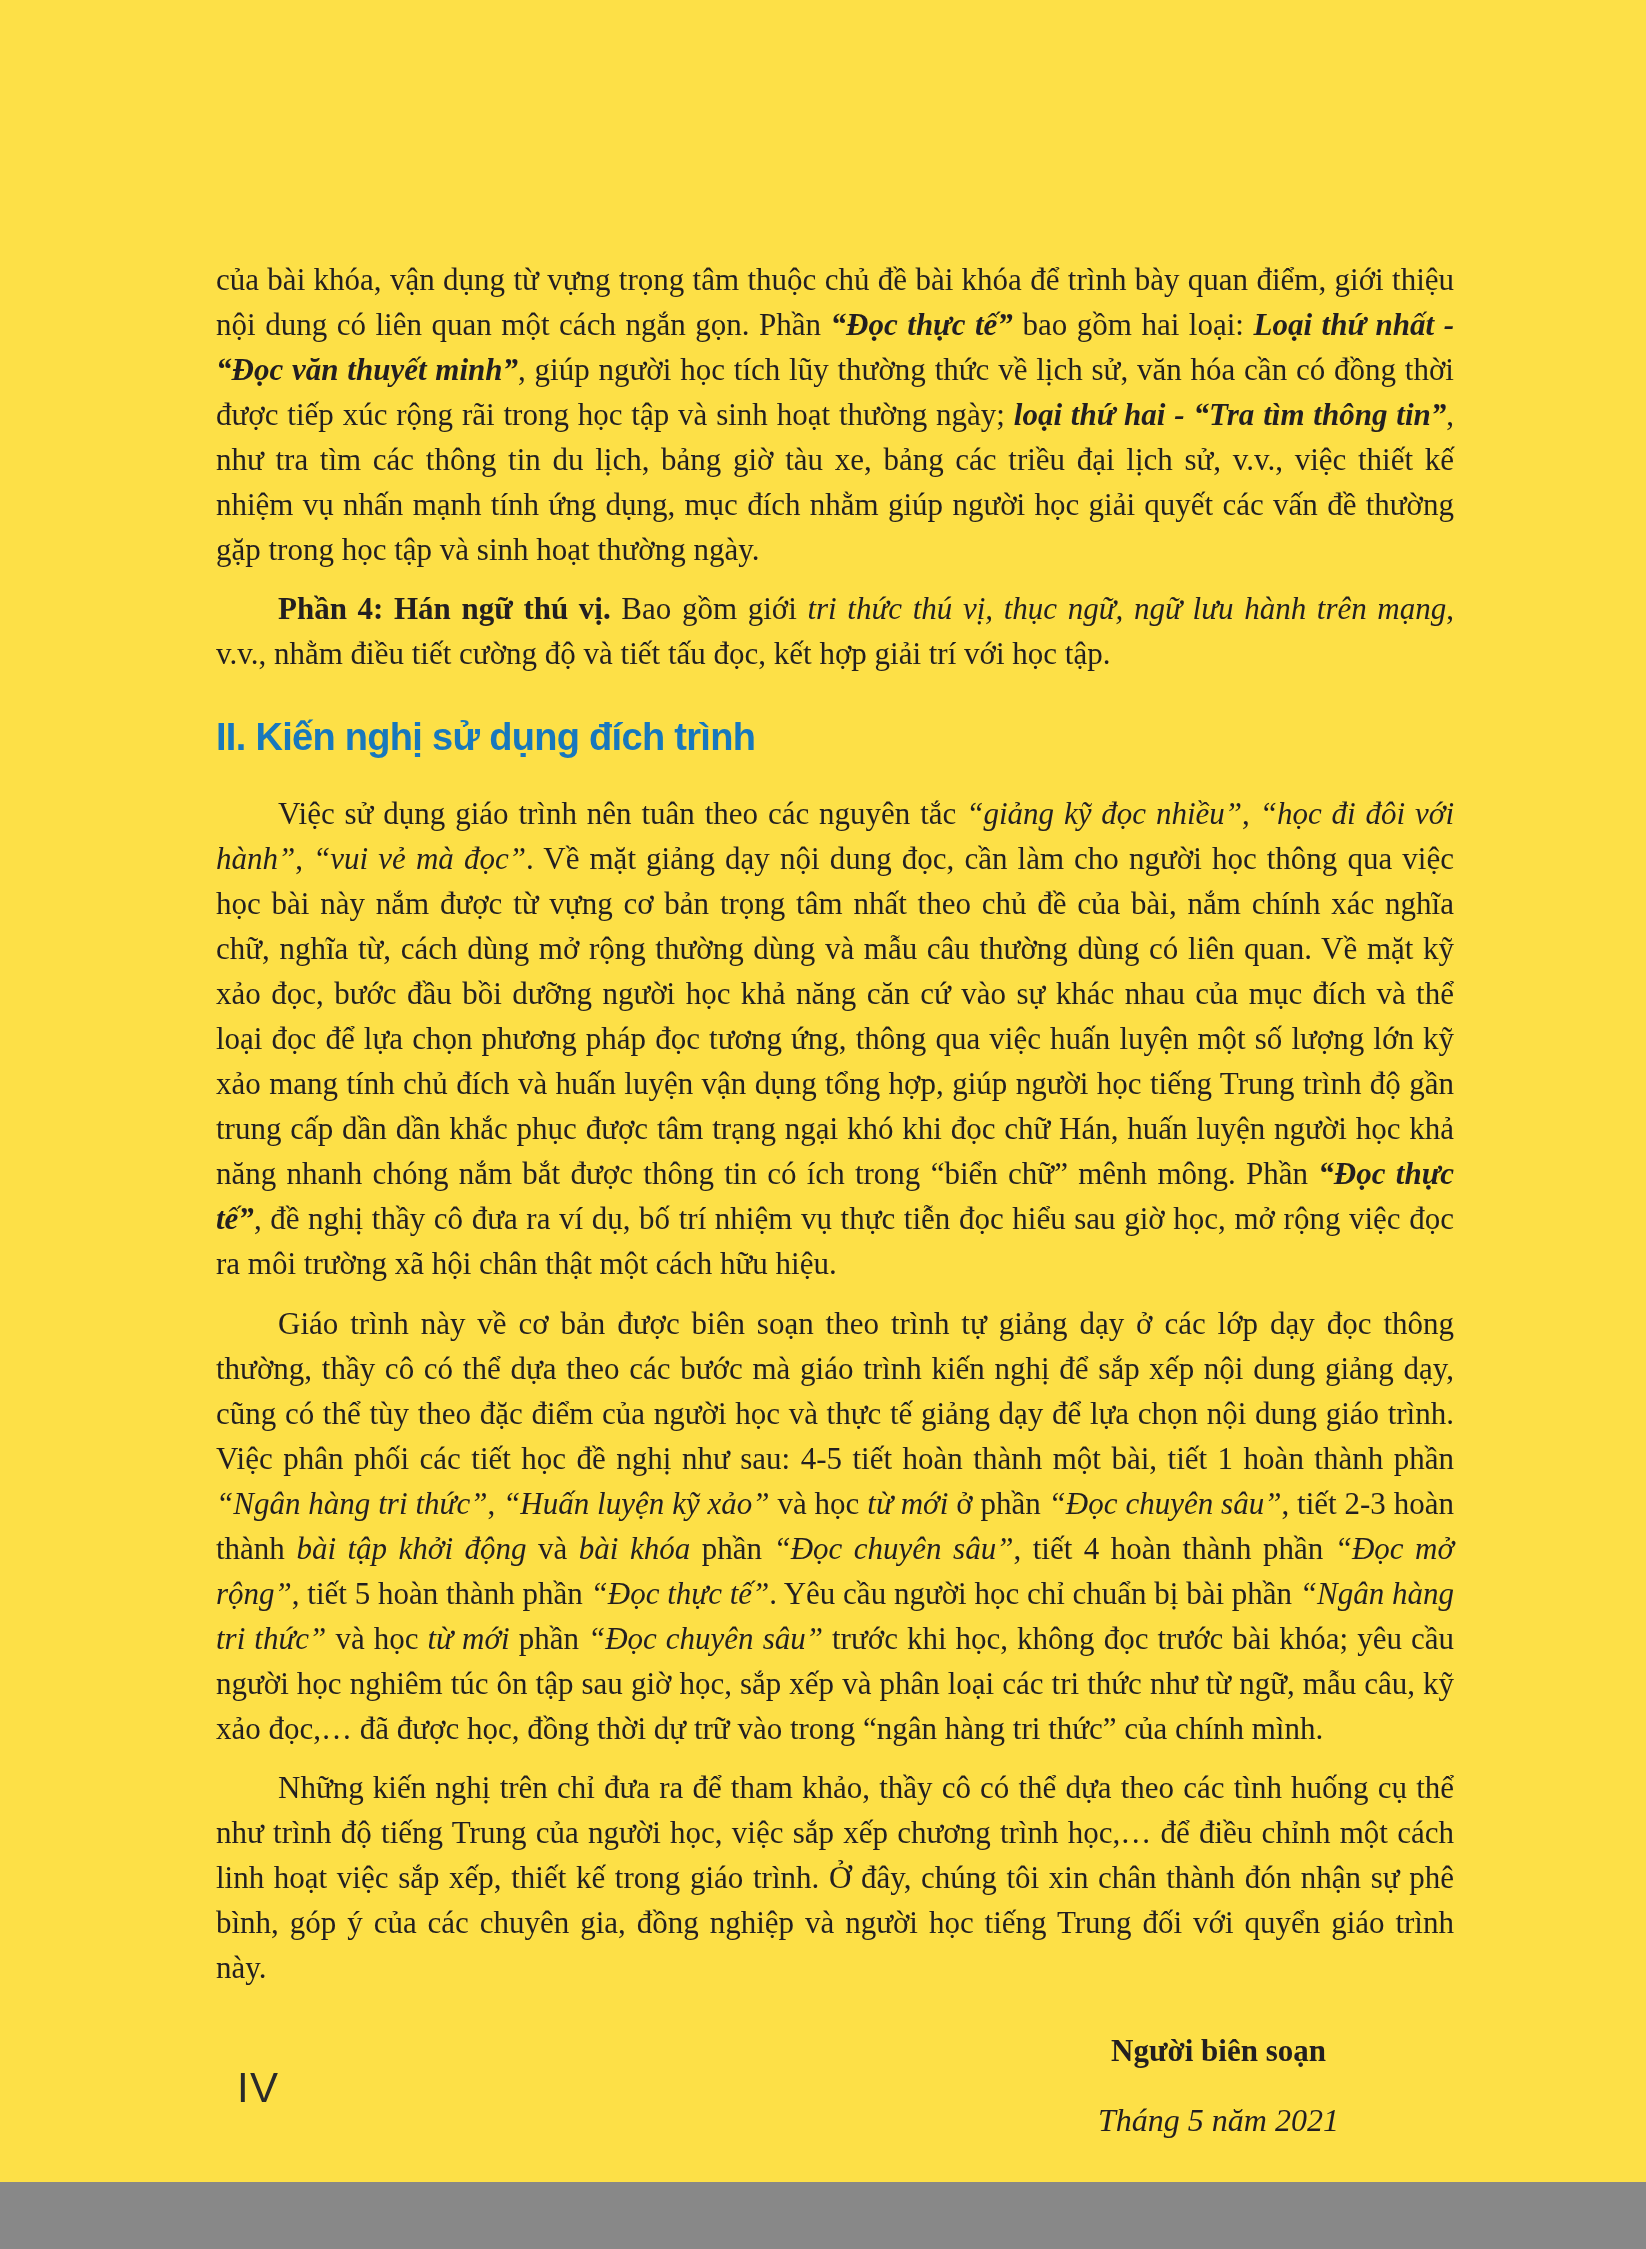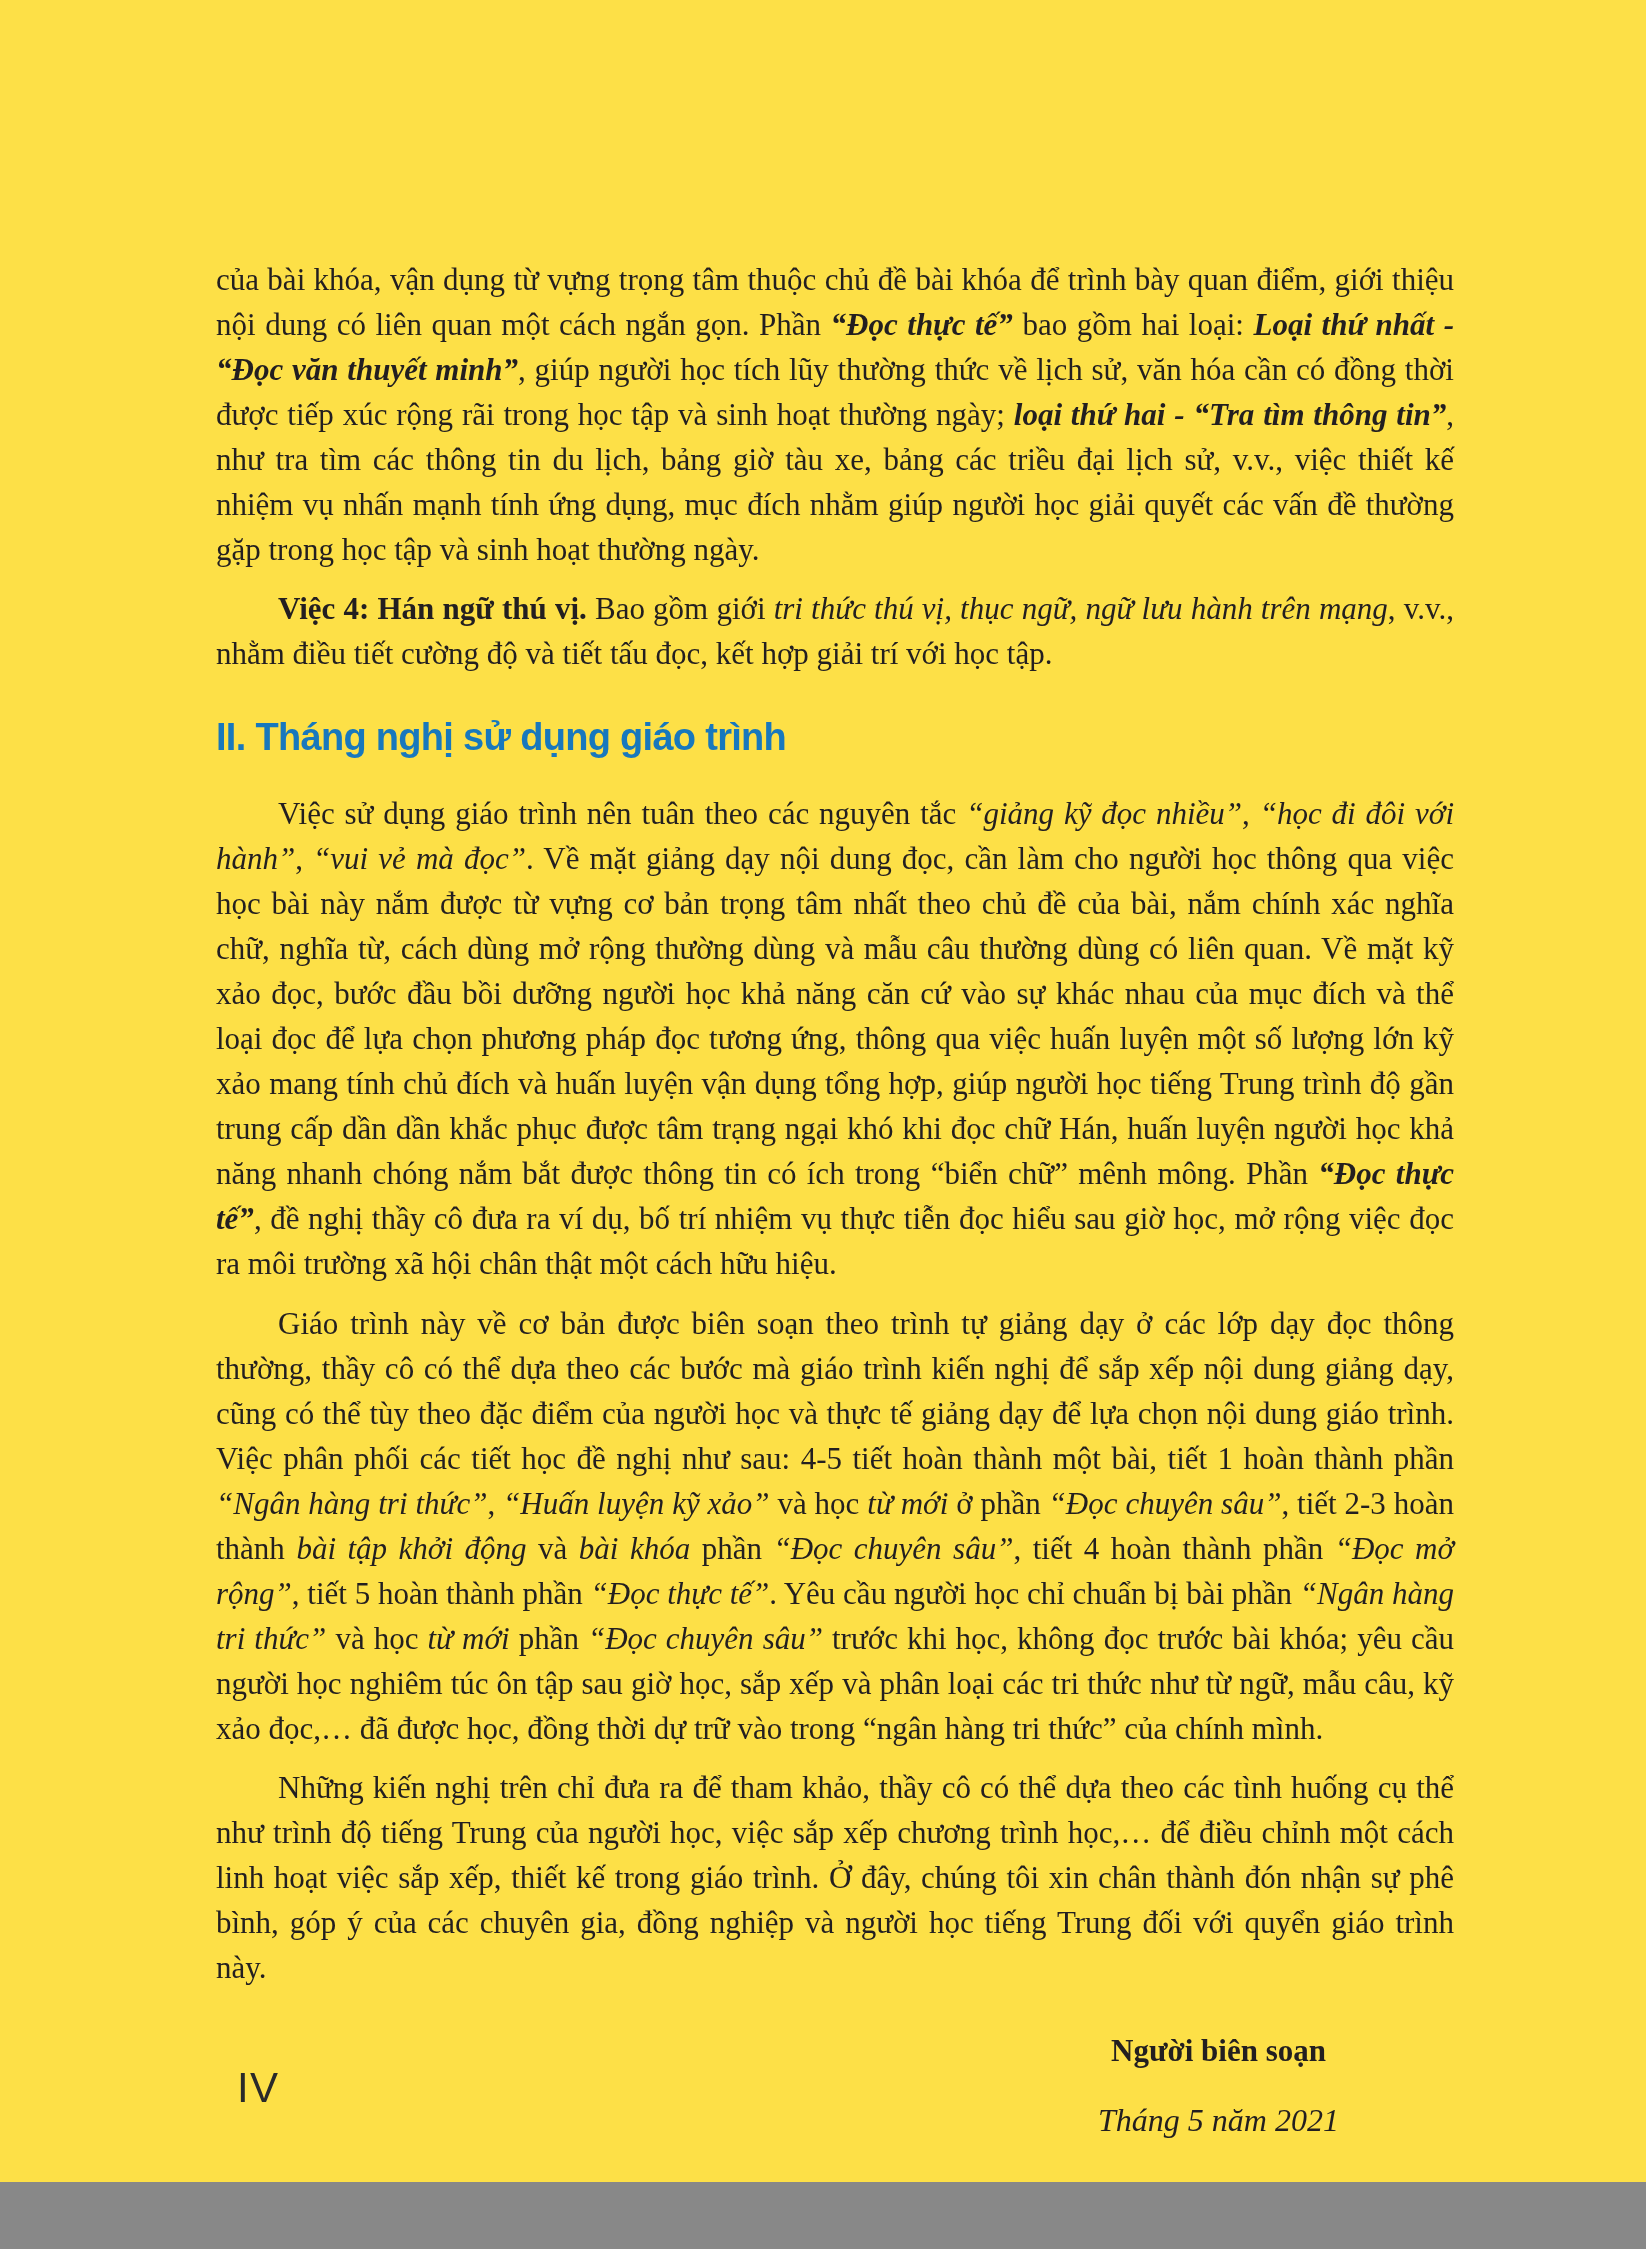--- a/index.html
+++ b/index.html
@@ -75,23 +75,23 @@
   }
 </style>
 </head>
 <body>
 
 <div class="page">
   <main class="content">
 
     <p class="body-par no-indent"><span class="s-r">của bài khóa, vận dụng từ vựng trọng tâm thuộc chủ đề bài khóa để trình bày quan điểm, giới thiệu nội dung có liên quan một cách ngắn gọn. Phần </span><span class="s-bi">“Đọc thực tế”</span><span class="s-r"> bao gồm hai loại: </span><span class="s-bi">Loại thứ nhất - “Đọc văn thuyết minh”</span><span class="s-r">, giúp người học tích lũy thường thức về lịch sử, văn hóa cần có đồng thời được tiếp xúc rộng rãi trong học tập và sinh hoạt thường ngày; </span><span class="s-bi">loại thứ hai - “Tra tìm thông tin”</span><span class="s-r">, như tra tìm các thông tin du lịch, bảng giờ tàu xe, bảng các triều đại lịch sử, v.v., việc thiết kế nhiệm vụ nhấn mạnh tính ứng dụng, mục đích nhằm giúp người học giải quyết các vấn đề thường gặp trong học tập và sinh hoạt thường ngày.</span></p>
 
-    <p class="body-par"><span class="s-b">Việc 4: Hán ngữ thú vị. </span><span class="s-r">Bao gồm giới </span><span class="s-i">tri thức thú vị, thục ngữ, ngữ lưu hành trên mạng</span><span class="s-r">, v.v., nhằm điều tiết cường độ và tiết tấu đọc, kết hợp giải trí với học tập.</span></p>
+    <p class="body-par"><span class="s-b">Phần 4: Hán ngữ thú vị. </span><span class="s-r">Bao gồm giới </span><span class="s-i">tri thức thú vị, thục ngữ, ngữ lưu hành trên mạng</span><span class="s-r">, v.v., nhằm điều tiết cường độ và tiết tấu đọc, kết hợp giải trí với học tập.</span></p>
 
-    <h2 class="section-heading">II. Tháng nghị sử dụng giáo trình</h2>
+    <h2 class="section-heading">II. Kiến nghị sử dụng đích trình</h2>
 
     <p class="body-par"><span class="s-r">Việc sử dụng giáo trình nên tuân theo các nguyên tắc </span><span class="s-i">“giảng kỹ đọc nhiều”</span><span class="s-r">, </span><span class="s-i">“học đi đôi với hành”</span><span class="s-r">, </span><span class="s-i">“vui vẻ mà đọc”</span><span class="s-r">. Về mặt giảng dạy nội dung đọc, cần làm cho người học thông qua việc học bài này nắm được từ vựng cơ bản trọng tâm nhất theo chủ đề của bài, nắm chính xác nghĩa chữ, nghĩa từ, cách dùng mở rộng thường dùng và mẫu câu thường dùng có liên quan. Về mặt kỹ xảo đọc, bước đầu bồi dưỡng người học khả năng căn cứ vào sự khác nhau của mục đích và thể loại đọc để lựa chọn phương pháp đọc tương ứng, thông qua việc huấn luyện một số lượng lớn kỹ xảo mang tính chủ đích và huấn luyện vận dụng tổng hợp, giúp người học tiếng Trung trình độ gần trung cấp dần dần khắc phục được tâm trạng ngại khó khi đọc chữ Hán, huấn luyện người học khả năng nhanh chóng nắm bắt được thông tin có ích trong “biển chữ” mênh mông. Phần </span><span class="s-bi">“Đọc thực tế”</span><span class="s-r">, đề nghị thầy cô đưa ra ví dụ, bố trí nhiệm vụ thực tiễn đọc hiểu sau giờ học, mở rộng việc đọc ra môi trường xã hội chân thật một cách hữu hiệu.</span></p>
 
     <p class="body-par"><span class="s-r">Giáo trình này về cơ bản được biên soạn theo trình tự giảng dạy ở các lớp dạy đọc thông thường, thầy cô có thể dựa theo các bước mà giáo trình kiến nghị để sắp xếp nội dung giảng dạy, cũng có thể tùy theo đặc điểm của người học và thực tế giảng dạy để lựa chọn nội dung giáo trình. Việc phân phối các tiết học đề nghị như sau: 4-5 tiết hoàn thành một bài, tiết 1 hoàn thành phần </span><span class="s-i">“Ngân hàng tri thức”</span><span class="s-r">, </span><span class="s-i">“Huấn luyện kỹ xảo”</span><span class="s-r"> và học </span><span class="s-i">từ mới</span><span class="s-r"> ở phần </span><span class="s-i">“Đọc chuyên sâu”</span><span class="s-r">, tiết 2-3 hoàn thành </span><span class="s-i">bài tập khởi động</span><span class="s-r"> và </span><span class="s-i">bài khóa</span><span class="s-r"> phần </span><span class="s-i">“Đọc chuyên sâu”</span><span class="s-r">, tiết 4 hoàn thành phần </span><span class="s-i">“Đọc mở rộng”</span><span class="s-r">, tiết 5 hoàn thành phần </span><span class="s-i">“Đọc thực tế”</span><span class="s-r">. Yêu cầu người học chỉ chuẩn bị bài phần </span><span class="s-i">“Ngân hàng tri thức”</span><span class="s-r"> và học </span><span class="s-i">từ mới</span><span class="s-r"> phần </span><span class="s-i">“Đọc chuyên sâu”</span><span class="s-r"> trước khi học, không đọc trước bài khóa; yêu cầu người học nghiêm túc ôn tập sau giờ học, sắp xếp và phân loại các tri thức như từ ngữ, mẫu câu, kỹ xảo đọc,… đã được học, đồng thời dự trữ vào trong “ngân hàng tri thức” của chính mình.</span></p>
 
     <p class="body-par"><span class="s-r">Những kiến nghị trên chỉ đưa ra để tham khảo, thầy cô có thể dựa theo các tình huống cụ thể như trình độ tiếng Trung của người học, việc sắp xếp chương trình học,… để điều chỉnh một cách linh hoạt việc sắp xếp, thiết kế trong giáo trình. Ở đây, chúng tôi xin chân thành đón nhận sự phê bình, góp ý của các chuyên gia, đồng nghiệp và người học tiếng Trung đối với quyển giáo trình này.</span></p>
 
     <div class="signature">
       <div class="sig-author">Người biên soạn</div>
       <div class="sig-date">Tháng 5 năm 2021</div>

